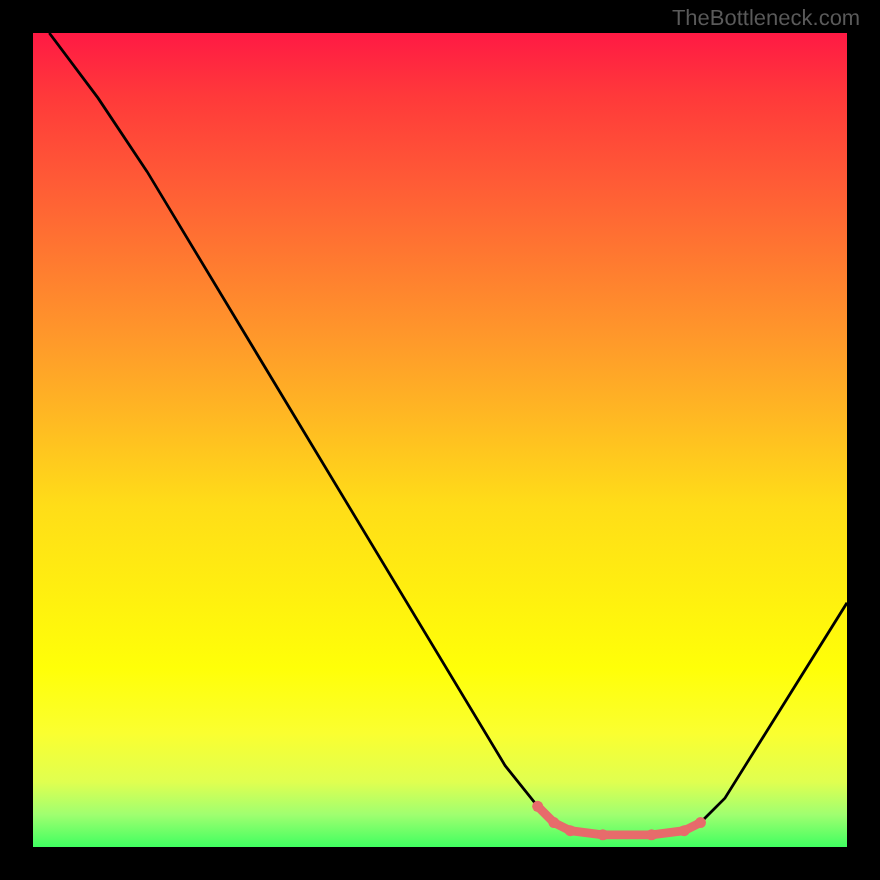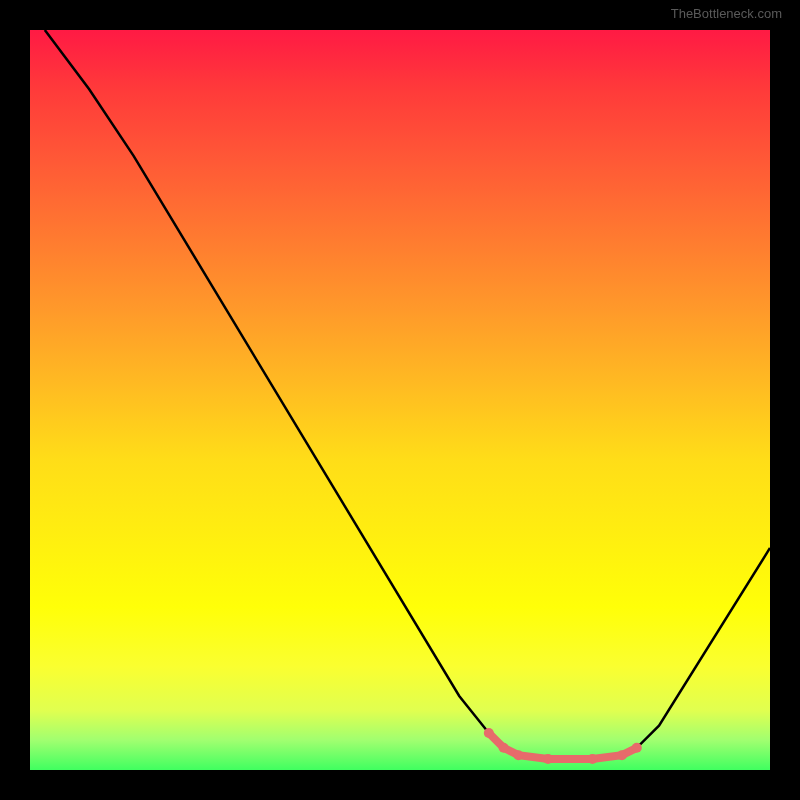--- a/index.html
+++ b/index.html
@@ -8,21 +8,21 @@
     height: 800px;
     background: #000;
     position: relative;
     font-family: Arial, sans-serif;
   }
   .attribution {
     position: absolute;
     top: 6px;
     right: 18px;
     color: #5a5a5a;
-    font-size: 13px;
+    font-size: 20px;
     font-weight: 500;
     z-index: 10;
   }
   .plot-area {
     position: absolute;
     top: 30px;
     left: 30px;
     width: 740px;
     height: 740px;
     background: linear-gradient(to bottom,

